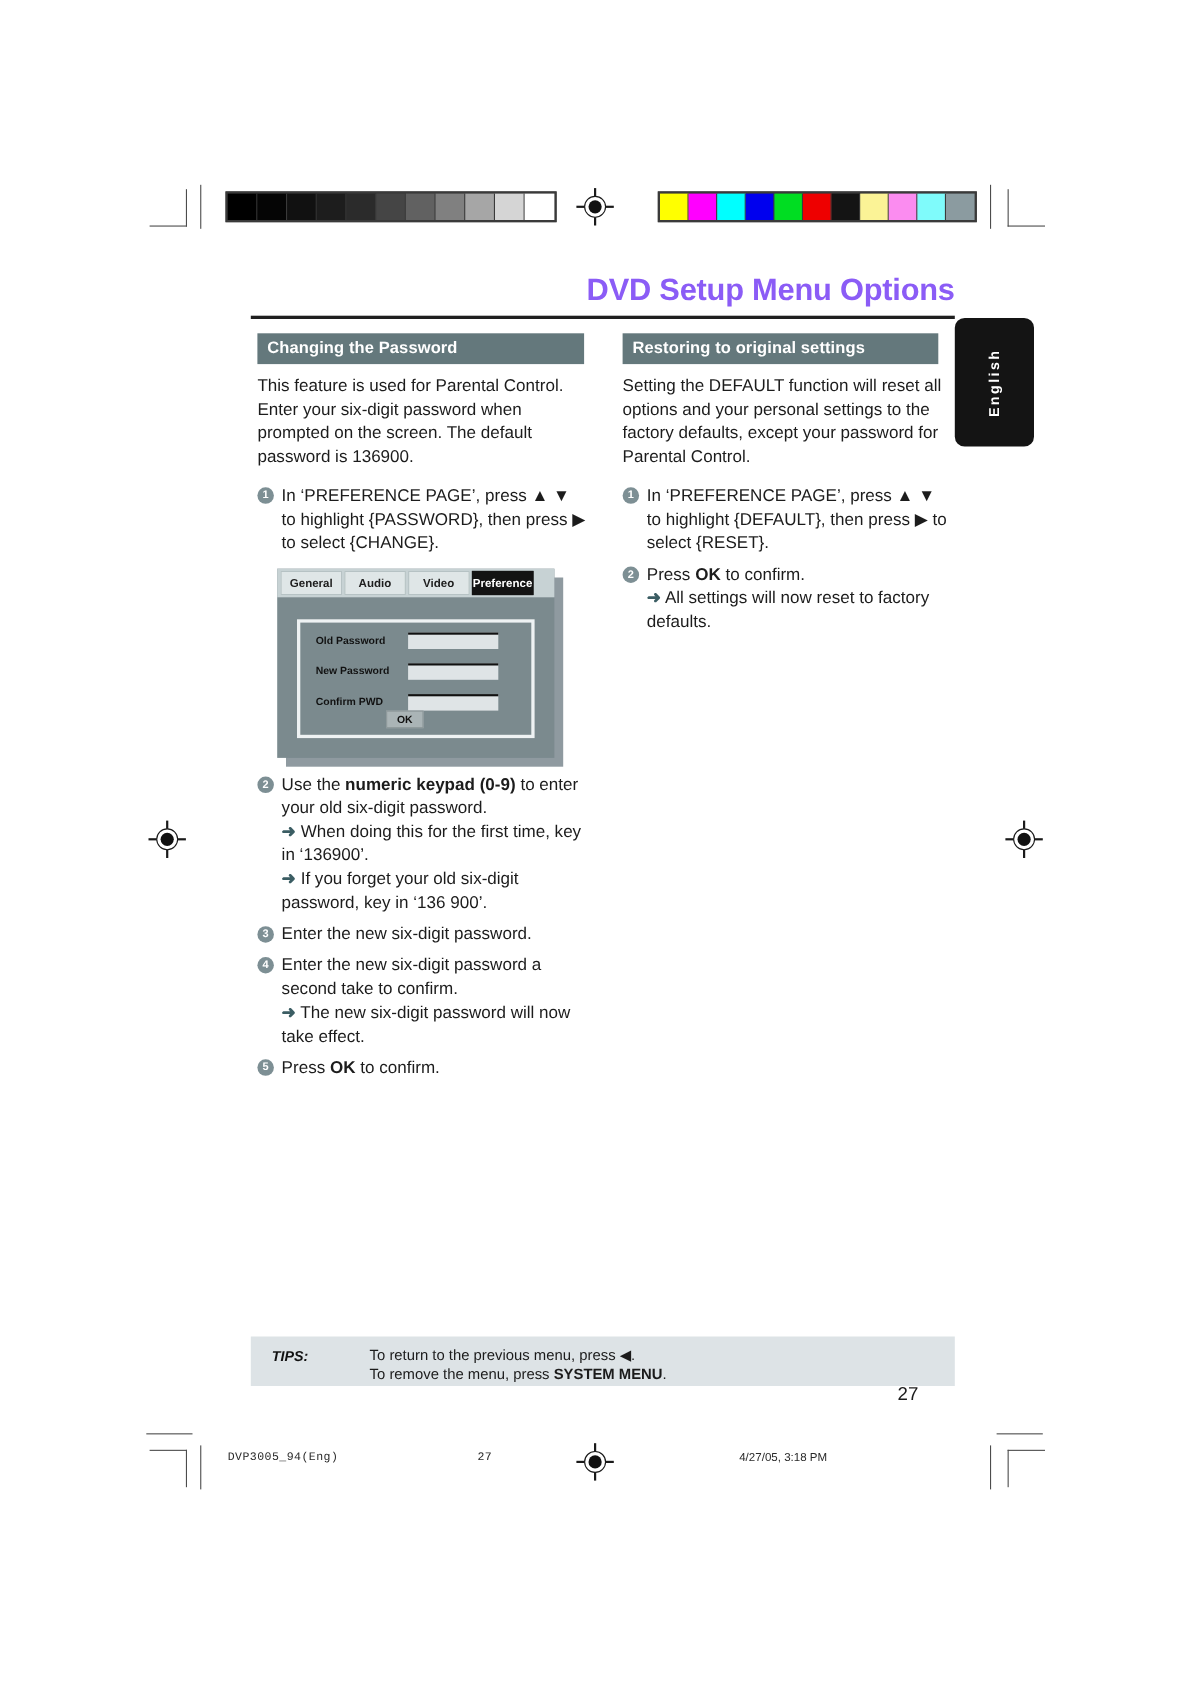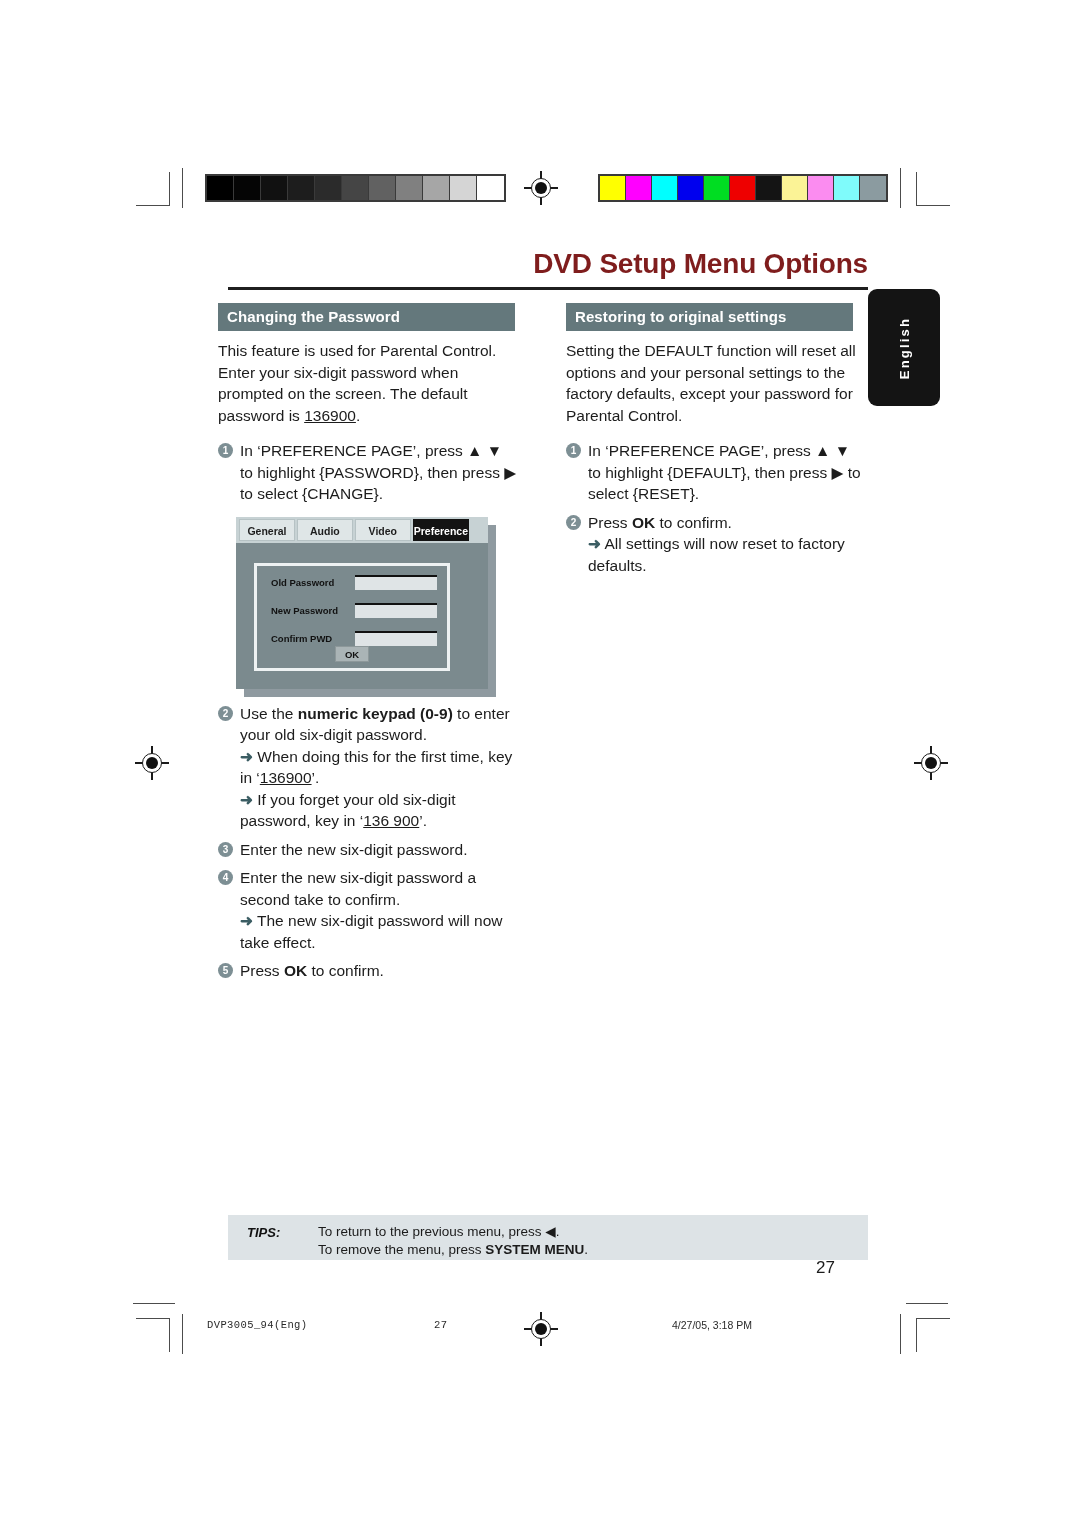--- a/index.html
+++ b/index.html
@@ -30,43 +30,43 @@
   .strip .patch:last-child{border-right:none;}
   .strip.color .patch{width:26px;}
 
   
   .page{position:absolute;left:0;top:0;width:1080px;height:1528px;}
 
   .doc-title{
     position:absolute;left:228px;top:248px;width:640px;
     text-align:right;
     font-size:28px;font-weight:bold;letter-spacing:-0.2px;
-    color:#7f1d1d;
+    color:#8b5cf6;
   }
   .title-rule{position:absolute;left:228px;top:287px;width:640px;height:3px;background:#1f1f1f;}
 
   .col{position:absolute;width:300px;}
-  .col.left{left:218px;top:303px;}
+  .col.left{left:234px;top:303px;}
   .col.right{left:566px;top:303px;}
 
   .section-bar{
     background:#64787c;color:#fff;
     font-size:15px;font-weight:bold;
     padding:5px 0 6px 9px;
     letter-spacing:.1px;
     margin-bottom:9px;
   }
   .col.left .section-bar{width:288px;}
   .col.right .section-bar{width:278px;}
 
   p.body{
     font-size:15.5px;line-height:21.5px;margin:0 0 14px 0;color:#1c1c1c;
   }
 
-  .u{text-decoration:underline;}
+  .u{}
   .b{font-weight:bold;}
 
   
   .step{
     position:relative;font-size:15.5px;line-height:21.5px;
     padding-left:22px;margin:0 0 7px 0;color:#1c1c1c;
   }
   .step .num{
     position:absolute;left:0;top:3px;
     width:15px;height:15px;border-radius:50%;
@@ -83,21 +83,21 @@
   .osd-shadow{position:absolute;left:8px;top:8px;width:252px;height:172px;background:#8f9aa0;}
   .osd{position:relative;width:252px;height:172px;background:#7b8a8e;box-sizing:border-box;}
   .osd-tabs{display:flex;height:26px;background:#c7d2d4;align-items:flex-start;padding:2px 18px 0 2px;box-sizing:border-box;}
   .osd-tab{
     flex:1;margin:0 1px;height:22px;line-height:22px;
     text-align:center;font-size:10.5px;font-weight:bold;
     background:#dfe6e7;color:#1d1d1d;border:1px solid #b6c2c4;box-sizing:border-box;
   }
   .osd-tab.active{background:#131313;color:#ffffff;border-color:#131313;}
   .osd-panel{
-    position:absolute;left:18px;top:46px;width:196px;height:108px;
+    position:absolute;left:18px;top:46px;width:216px;height:108px;
     border:3px solid #eef2f3;background:#7b8a8e;box-sizing:border-box;
   }
   .osd-row{display:flex;align-items:center;height:22px;margin:6px 0 0 14px;}
   .osd-row .lbl{width:84px;font-size:9.5px;font-weight:bold;color:#111;}
   .osd-field{
     width:82px;height:15px;background:#dfe4e6;
     border-top:2.5px solid #111;box-sizing:border-box;
   }
   .osd-ok{
     position:absolute;left:78px;top:80px;
@@ -120,21 +120,21 @@
 
   
   .tips{
     position:absolute;left:228px;top:1215px;width:640px;height:45px;
     background:#dde3e6;box-sizing:border-box;
   }
   .tips .tips-label{
     position:absolute;left:19px;top:10px;
     font-size:13px;font-weight:bold;font-style:italic;color:#111;
   }
-  .tips .tips-lines{position:absolute;left:90px;top:8px;font-size:13.5px;line-height:18px;color:#1b1b1b;}
+  .tips .tips-lines{position:absolute;left:108px;top:8px;font-size:13.5px;line-height:18px;color:#1b1b1b;}
 
   .page-number{
     position:absolute;left:816px;top:1258px;
     font-size:17px;color:#1b1b1b;font-weight:normal;
   }
 
   
   .footer-rule{position:absolute;background:#4c4c4c;height:1px;}
   .foot-text{position:absolute;font-size:10.5px;color:#2a2a2a;}
   .foot-mono{font-family:Liberation Mono, monospace;letter-spacing:.4px;}

